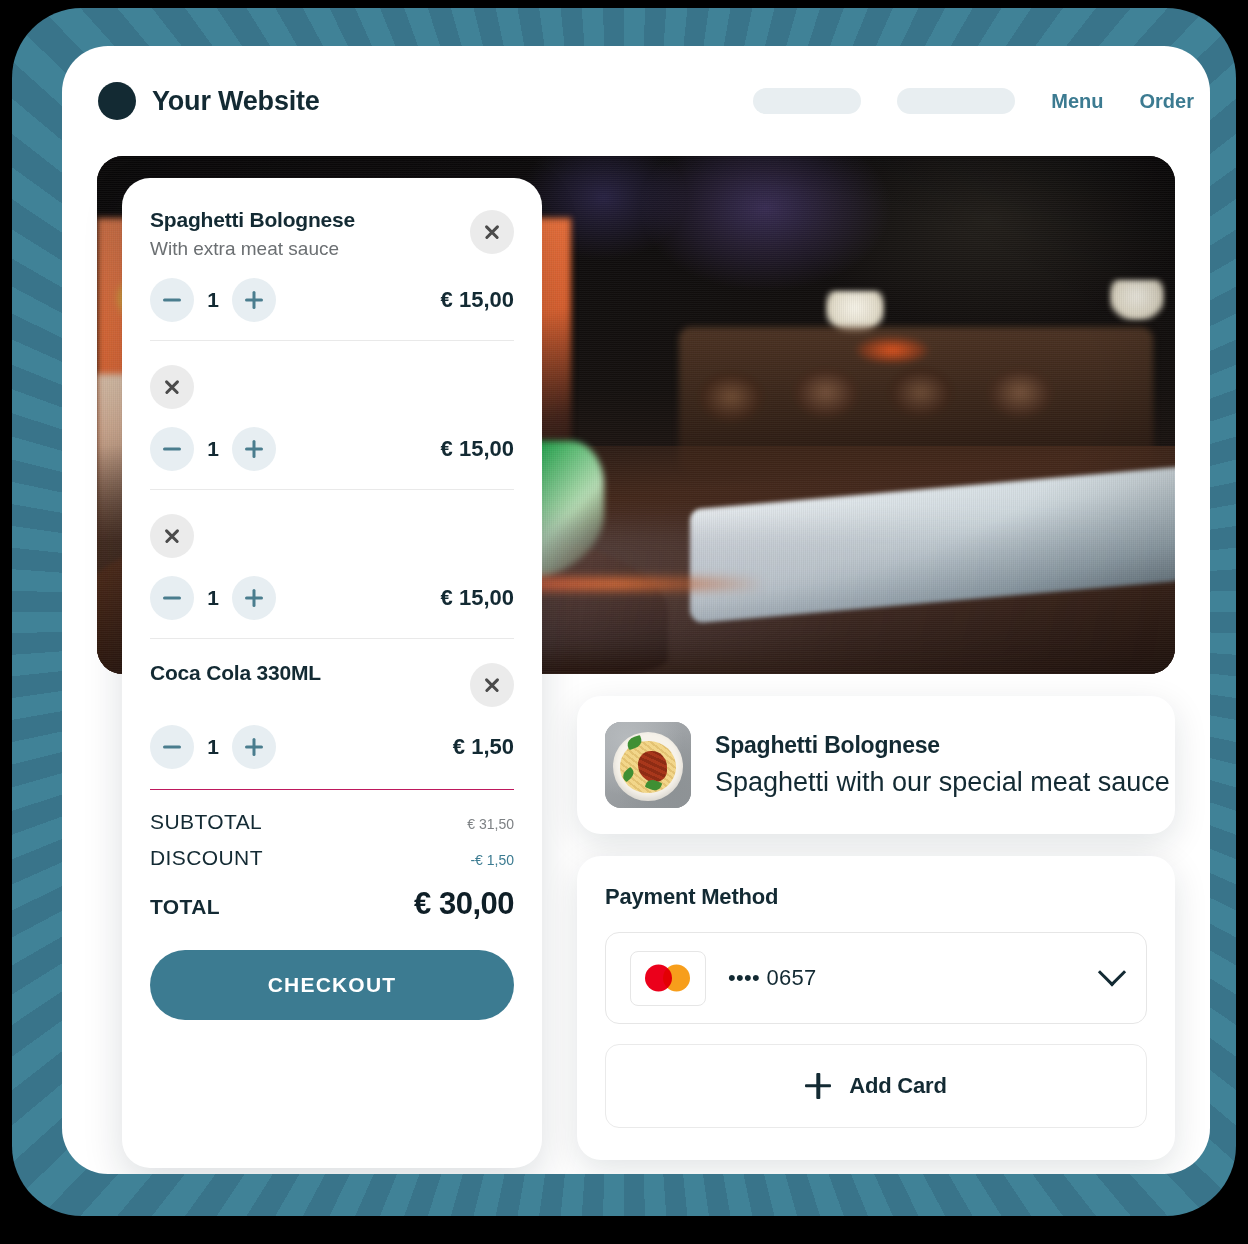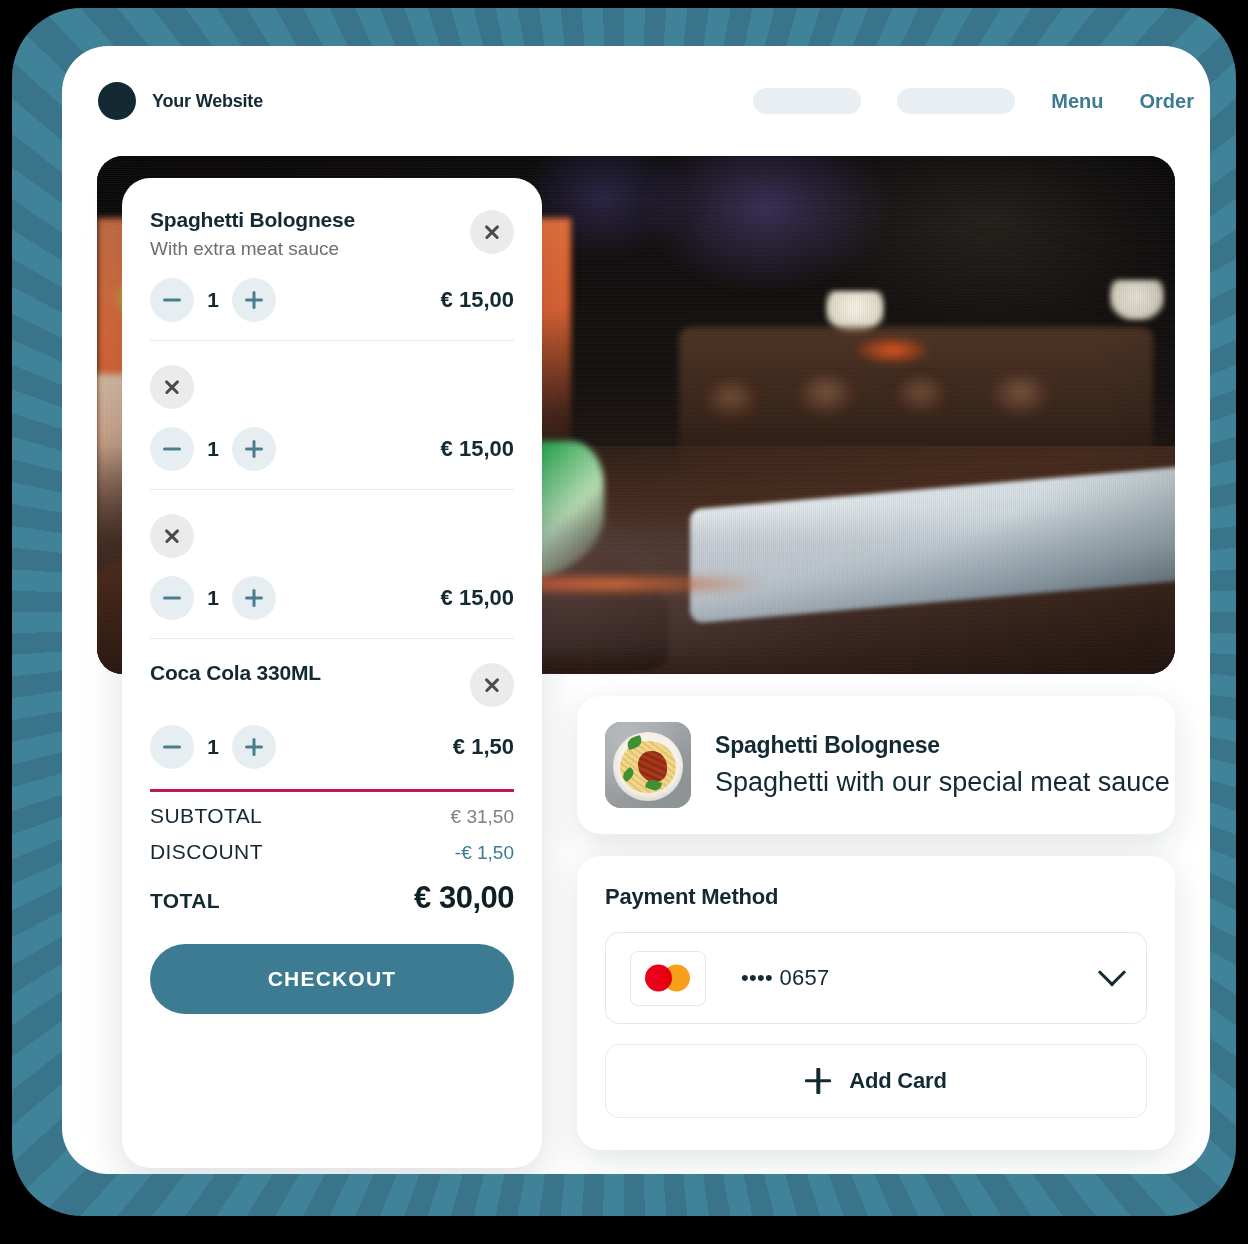--- a/index.html
+++ b/index.html
@@ -55,21 +55,21 @@
     gap: 16px;
     margin-left: 36px;
   }
   .brand-dot {
     width: 38px; height: 38px;
     border-radius: 50%;
     background: #132a33;
     flex: 0 0 auto;
   }
   .brand-name {
-    font-size: 18px;
+    font-size: 27px;
     font-weight: bold;
     color: #132a33;
     letter-spacing: -0.2px;
     white-space: nowrap;
   }
   .nav {
     margin-left: auto;
     margin-right: 16px;
     display: flex;
     align-items: center;
@@ -297,36 +297,36 @@
   .ci-price {
     margin-left: auto;
     font-size: 22px;
     font-weight: bold;
     color: #132a33;
     white-space: nowrap;
   }
 
   
   .totals {
-    border-top: 3px solid #be185d;
-    padding-top: 12px;
+    border-top: 1px solid #be185d;
+    padding-top: 20px;
     margin-top: 2px;
   }
   .tot-row {
     display: flex;
     align-items: baseline;
     justify-content: space-between;
     margin-bottom: 12px;
   }
   .tot-label {
     font-size: 21px;
     color: #132a33;
     letter-spacing: .4px;
   }
-  .tot-value { font-size: 19px; }
+  .tot-value { font-size: 14px; }
   .tot-value.muted { color: #7d8184; }
   .tot-value.accent { color: #3c7b91; }
   .tot-row.grand { margin-top: 16px; margin-bottom: 0; }
   .tot-row.grand .tot-label { font-weight: bold; }
   .tot-row.grand .tot-value {
     font-size: 31px;
     font-weight: bold;
     color: #0f1f27;
     letter-spacing: -0.5px;
   }
@@ -433,21 +433,21 @@
   .payment-title {
     font-size: 22px;
     font-weight: bold;
     color: #132a33;
     letter-spacing: -0.2px;
     margin-bottom: 22px;
   }
   .pay-select {
     display: flex;
     align-items: center;
-    gap: 35px;
+    gap: 22px;
     height: 92px;
     padding: 0 24px;
     border: 1.6px solid #e6e6e6;
     border-radius: 14px;
     background: #ffffff;
     cursor: pointer;
     width: 100%;
     font-family: "Liberation Sans", sans-serif;
   }
   .mc-logo {
@@ -476,21 +476,21 @@
   .chev {
     margin-left: auto;
     width: 20px; height: 20px;
     border-right: 3px solid #132a33;
     border-bottom: 3px solid #132a33;
     transform: rotate(45deg) translate(-4px,-4px);
   }
   .add-card-btn {
     margin-top: 20px;
     width: 100%;
-    height: 74px;
+    height: 84px;
     border: 1.6px solid #eaeaea;
     border-radius: 14px;
     background: #ffffff;
     display: flex;
     align-items: center;
     justify-content: center;
     gap: 18px;
     cursor: pointer;
     font-family: "Liberation Sans", sans-serif;
   }

